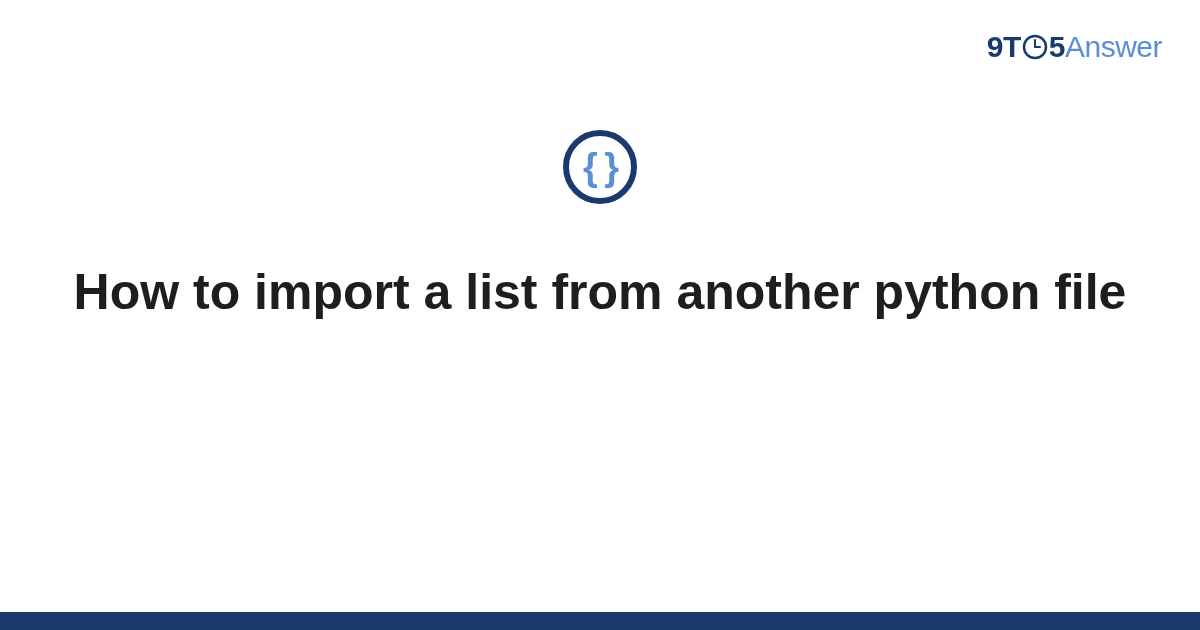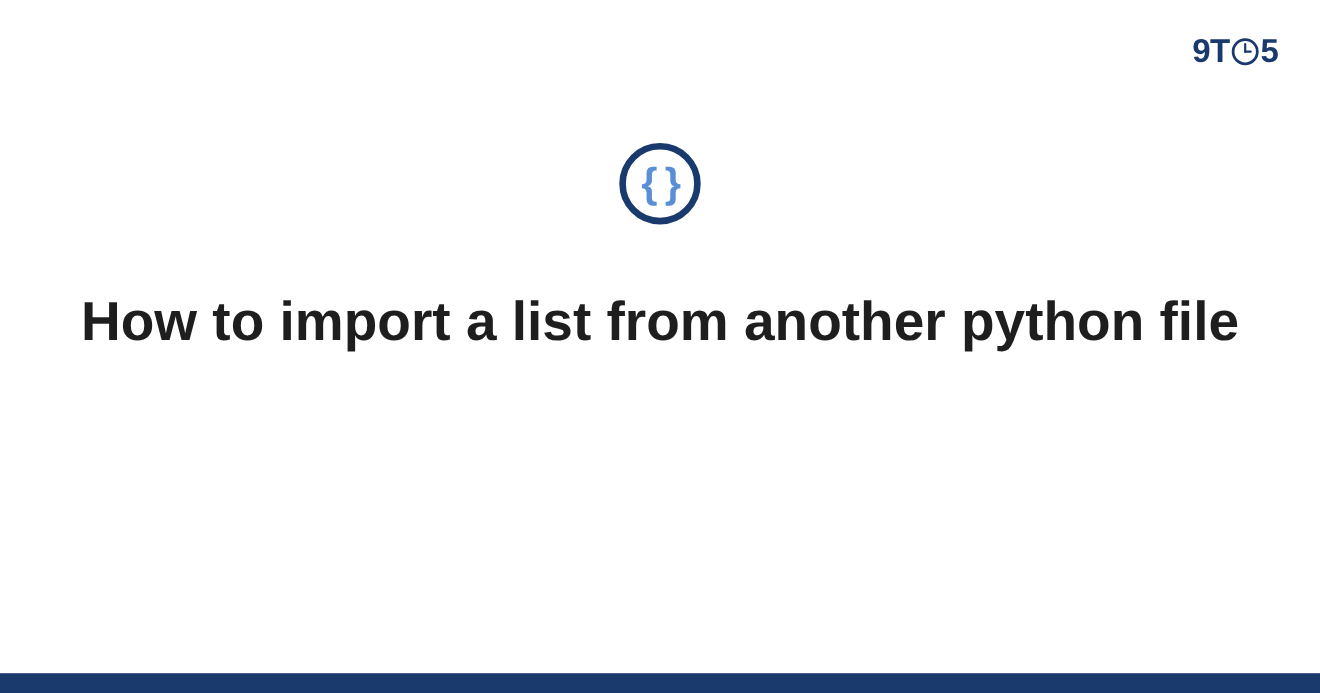--- a/index.html
+++ b/index.html
@@ -84,20 +84,21 @@
   <span class="nine">9</span>
   <span class="t">T</span>
   <span class="clock-o">
     <svg width="26" height="26" viewBox="0 0 26 26">
       <circle cx="13" cy="13" r="11" fill="none" stroke="#1a3a6e" stroke-width="2.5"></circle>
       <line x1="13" y1="13" x2="13" y2="6" stroke="#1a3a6e" stroke-width="2" stroke-linecap="round"></line>
       <line x1="13" y1="13" x2="18" y2="13" stroke="#1a3a6e" stroke-width="2" stroke-linecap="round"></line>
     </svg>
   </span>
   <span class="five">5</span>
+  <span class="answer">Answer</span>
 </div>
 
 <div class="center-icon">
   <span class="braces">{ }</span>
 </div>
 
 <h1 class="title">How to import a list from another python file</h1>
 
 <div class="bottom-bar"></div>
 

